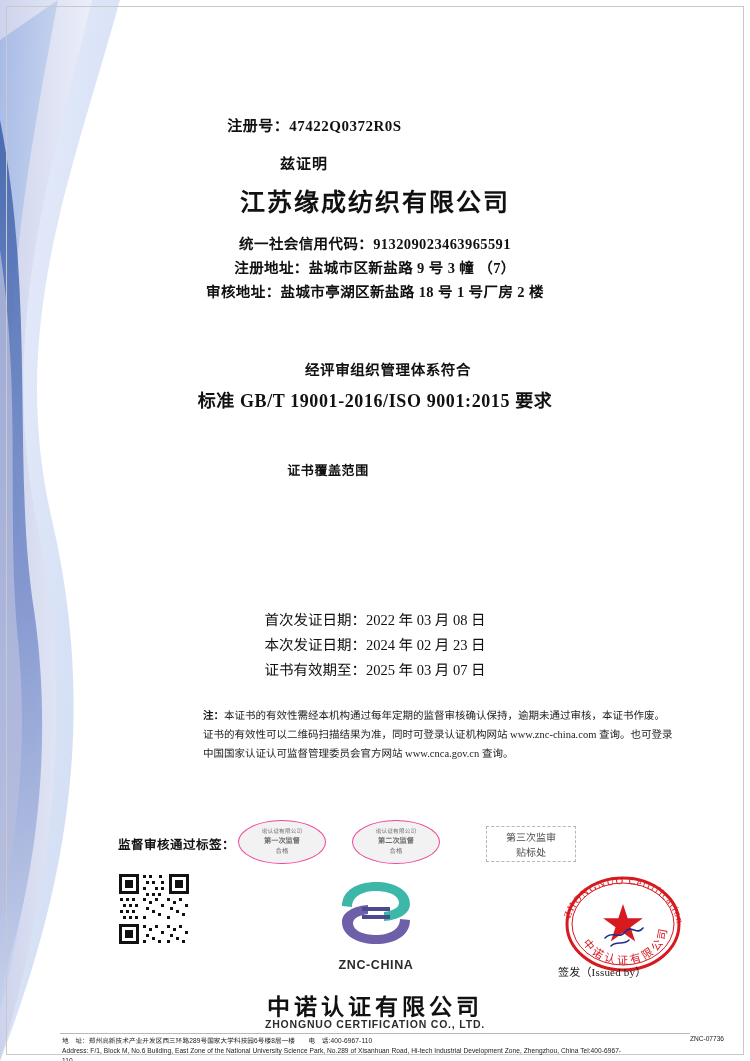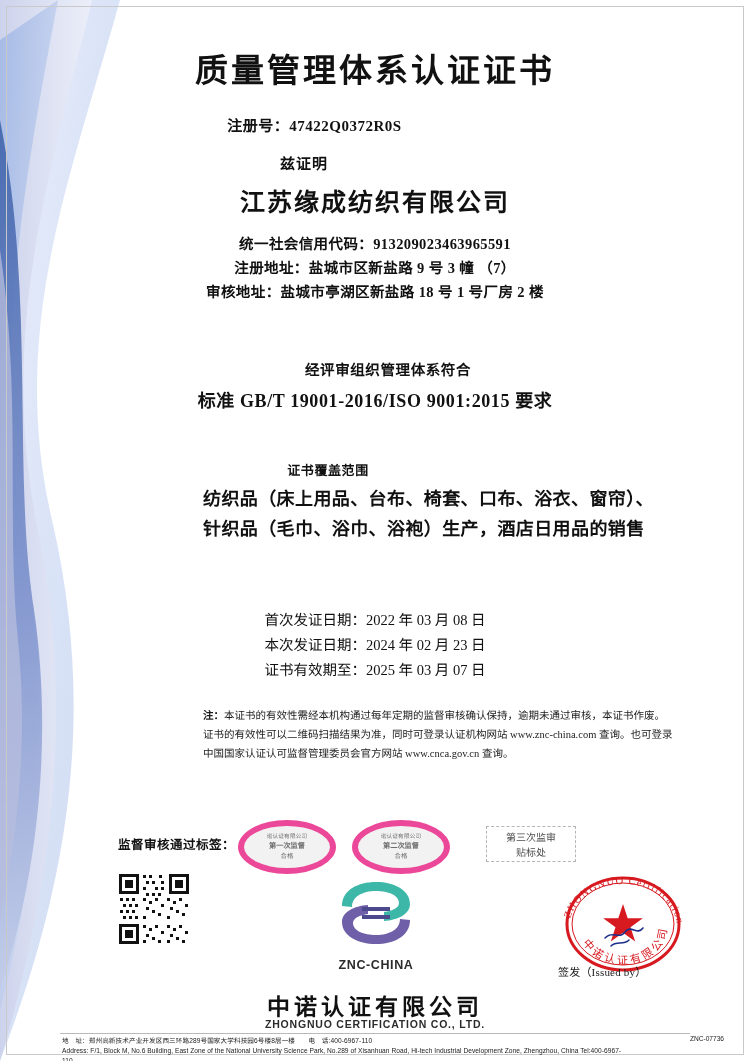--- a/index.html
+++ b/index.html
@@ -186,21 +186,21 @@
     font-size: 12.5px;
     font-weight: bold;
     letter-spacing: 0.5px;
   }
 
   .stamp {
     position: absolute;
     width: 86px;
     height: 42px;
     border-radius: 50%;
-    border: 6px solid #ec4899;
+    border: 1px solid #ec4899;
     background: #f2f2f2;
     color: #6f6f6f;
     font-size: 6.2px;
     text-align: center;
     line-height: 1.35;
     display: flex;
     flex-direction: column;
     justify-content: center;
     align-items: center;
   }
@@ -359,41 +359,39 @@
     <path d="M0,0 L92,0 C48,180 0,330 36,520 C78,716 48,900 0,1061 Z" fill="url(#g4)"></path>
     <path d="M0,40 L58,0 C20,200 -6,360 24,540 C56,730 30,900 0,1010 Z" fill="url(#g2)" opacity="0.85"></path>
     <path d="M0,120 C36,300 12,470 34,610 C56,760 30,900 0,990 L0,120 Z" fill="url(#g3)" opacity="0.9"></path>
     <path d="M0,250 C22,400 6,520 18,640 C30,760 12,860 0,920 Z" fill="#b7bede" opacity="0.75"></path>
   </svg>
 
   <div class="frame"></div>
 
   <div class="content">
 
-    <div class="title">质量管理体系认证证书</div>
 
     <div class="reg-no">
       <span>注册号：</span><span>47422Q0372R0S</span>
     </div>
 
     <div class="hereby">兹证明</div>
 
     <div class="company">江苏缘成纺织有限公司</div>
 
     <div class="id-block">
       <div>统一社会信用代码：913209023463965591</div>
       <div>注册地址：盐城市区新盐路 9 号 3 幢 （7）</div>
       <div>审核地址：盐城市亭湖区新盐路 18 号 1 号厂房 2 楼</div>
     </div>
 
     <div class="conform">经评审组织管理体系符合</div>
     <div class="standard">标准 GB/T 19001-2016/ISO 9001:2015 要求</div>
 
     <div class="scope-title">证书覆盖范围</div>
-    <div class="scope-body">纺织品（床上用品、台布、椅套、口布、浴衣、窗帘）、针织品（毛巾、浴巾、浴袍）生产，酒店日用品的销售</div>
 
     <div class="dates">
       <div>
         <span>首次发证日期：</span><span>2022 年 03 月 08 日</span>
       </div>
       <div>
         <span>本次发证日期：</span><span>2024 年 02 月 23 日</span>
       </div>
       <div>
         <span>证书有效期至：</span><span>2025 年 03 月 07 日</span>

